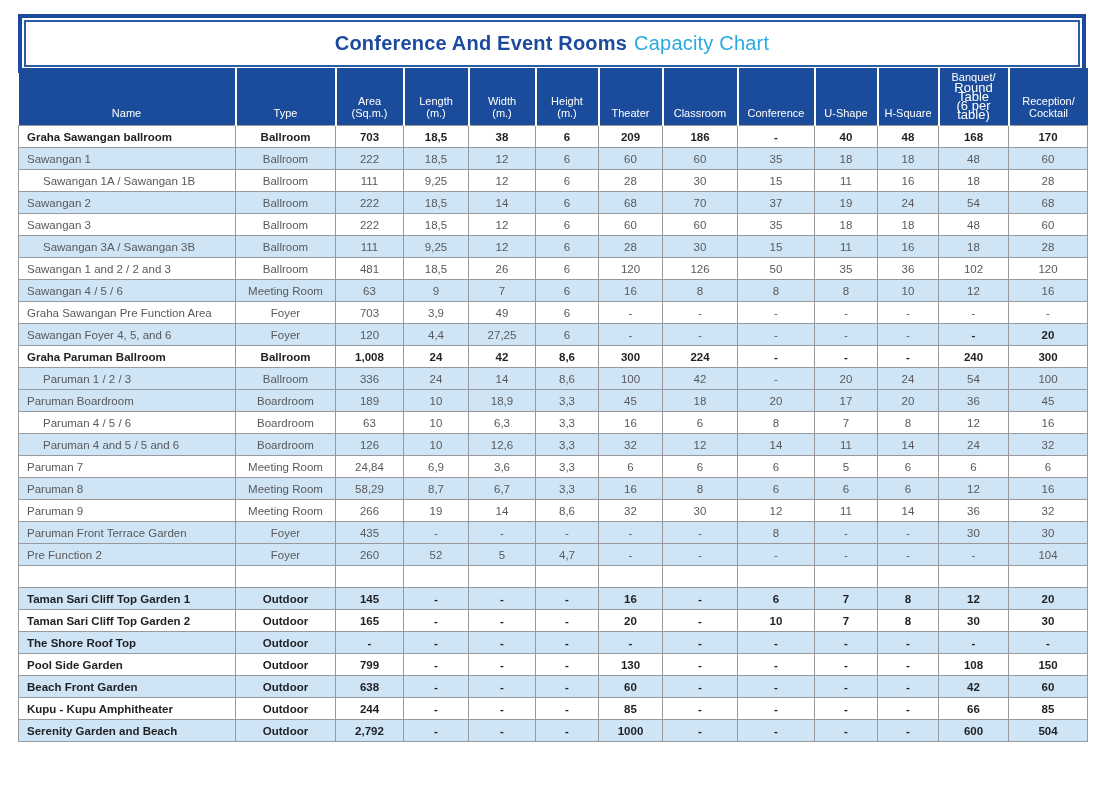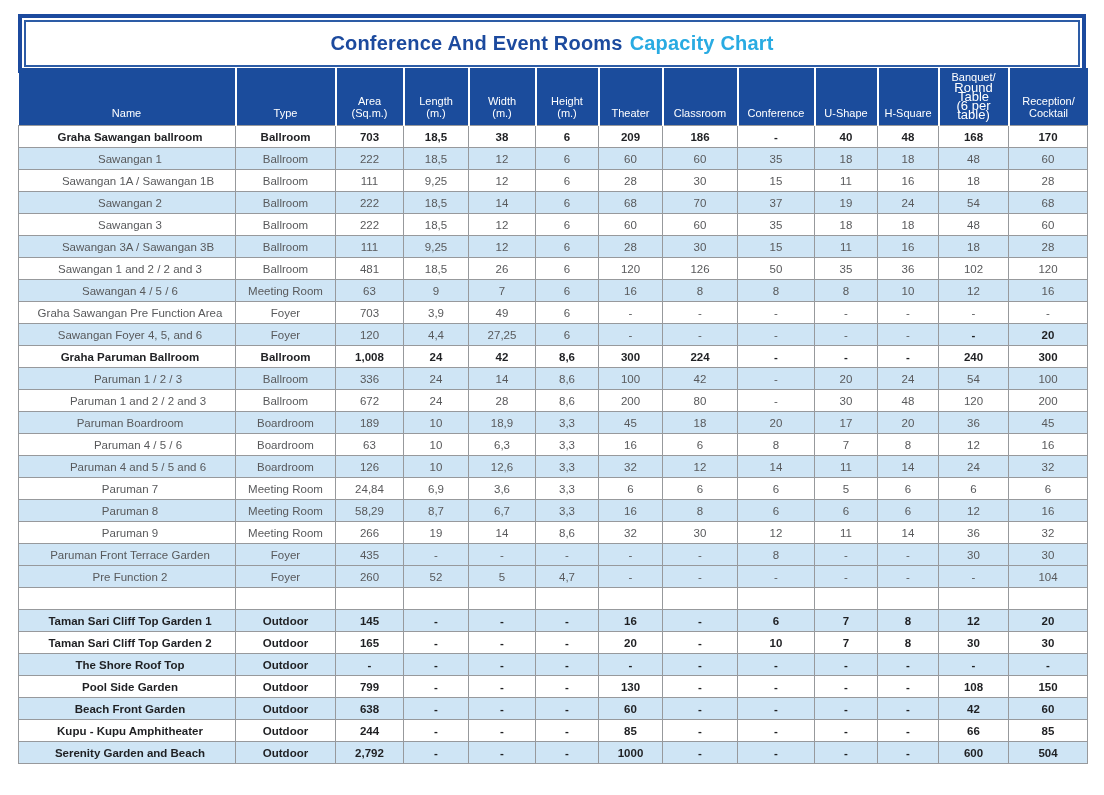--- a/index.html
+++ b/index.html
@@ -11,42 +11,42 @@
   .title-box{
     position:absolute;left:18px;top:14px;width:1068px;height:59px;
     border:4px solid #1c4a9e;box-sizing:border-box;padding:2px;background:#fff;
   }
   .title-inner{
     border:2px solid #2d5ca6;height:100%;box-sizing:border-box;
     display:flex;align-items:center;justify-content:center;gap:7px;
     font-size:20px;letter-spacing:.2px;
   }
   .title-primary{color:#1c4a9e;font-weight:bold;}
-  .title-secondary{color:#29abe2;font-weight:bold;text-align:center;}
+  .title-secondary{color:#29abe2;font-weight:normal;text-align:center;}
 
   table.capacity{
     position:absolute;left:18px;top:68px;width:1069px;
     border-collapse:collapse;table-layout:fixed;
   }
   thead tr{height:42px;}
   th{
     background:#1b4c9c;color:#ffffff;font-weight:normal;font-size:11px;
     line-height:12px;vertical-align:bottom;padding:3px 2px 6px 2px;
     border-left:2px solid #ffffff;overflow:hidden;
   }
   th:first-child{border-left:none;}
   .th-line{display:block;}
   .th-sub{font-size:13px;line-height:9px;}
   tbody tr{height:22px;}
   td{
     border:1px solid #97999c;font-size:11.5px;color:#58595b;
     text-align:center;padding:0 2px;box-sizing:border-box;
     white-space:nowrap;overflow:hidden;
   }
-  td.name{text-align:center;padding-left:8px;}
+  td.name{text-align:left;padding-left:8px;}
   td.name.indent{padding-left:24px;}
   tr.stripe td{background:#cfe5f5;}
   tr.boldrow td{color:#1f2023;font-weight:bold;}
   td.boldcell{color:#1f2023;font-weight:bold;}
 </style>
 </head>
 <body>
 
 <div class="title-box">
   <div class="title-inner">
@@ -295,35 +295,20 @@
         <td>14</td>
         <td>8,6</td>
         <td>100</td>
         <td>42</td>
         <td>-</td>
         <td>20</td>
         <td>24</td>
         <td>54</td>
         <td>100</td>
       </tr>
-      <tr class="">
-        <td class="name indent">Paruman 1 and 2 / 2 and 3</td>
-        <td>Ballroom</td>
-        <td>672</td>
-        <td>24</td>
-        <td>28</td>
-        <td>8,6</td>
-        <td>200</td>
-        <td>80</td>
-        <td>-</td>
-        <td>30</td>
-        <td>48</td>
-        <td>120</td>
-        <td>200</td>
-      </tr>
       <tr class="stripe ">
         <td class="name">Paruman Boardroom</td>
         <td>Boardroom</td>
         <td>189</td>
         <td>10</td>
         <td>18,9</td>
         <td>3,3</td>
         <td>45</td>
         <td>18</td>
         <td>20</td>

